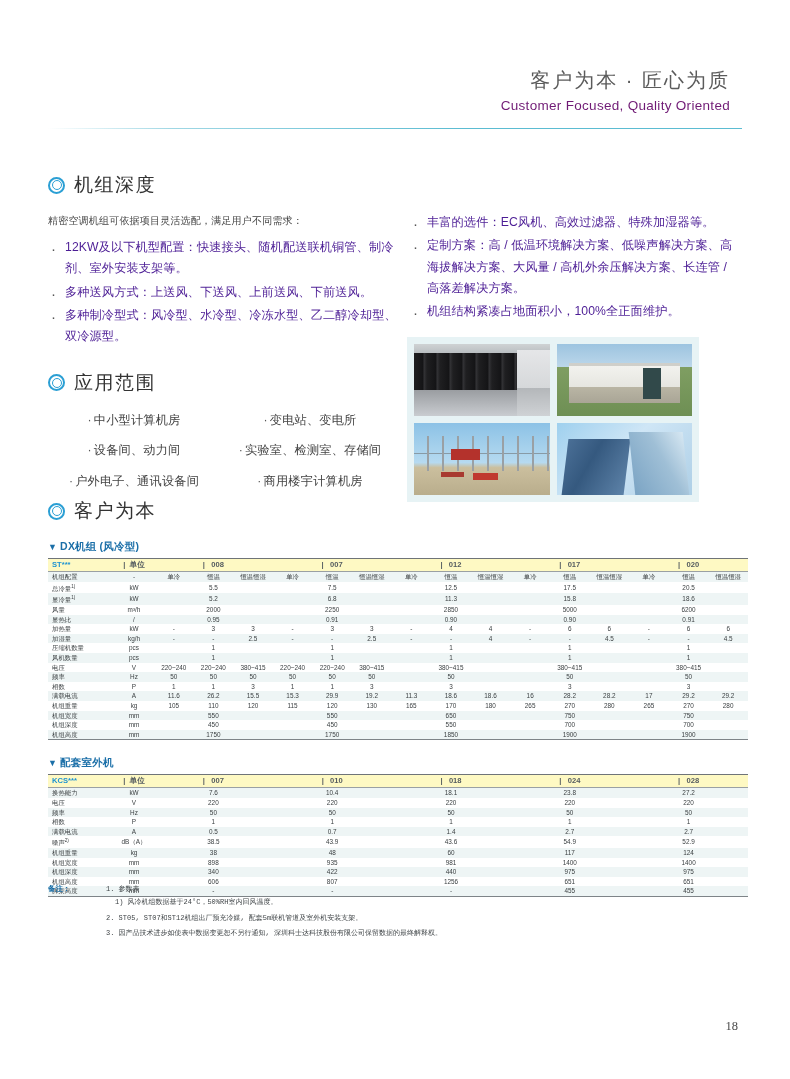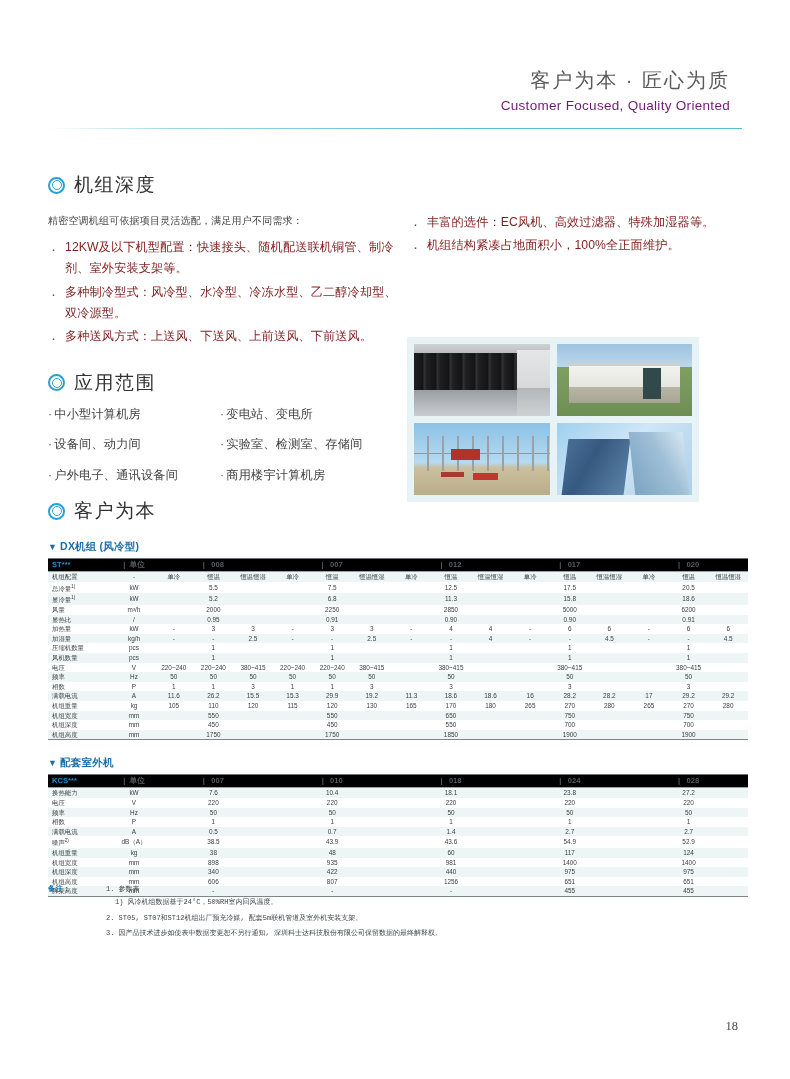--- a/index.html
+++ b/index.html
@@ -88,36 +88,37 @@
   ul.bullets {
     list-style: none;
     margin: 9px 0 0 0;
     padding: 0;
   }
   ul.bullets li {
     position: relative;
     padding-left: 17px;
     font-size: 12.2px;
     line-height: 1.75;
-    color: #7f1d1d;
+    color: #4c1d95;
     margin-bottom: 2px;
     letter-spacing: 0.1px;
   }
   ul.bullets li::before {
     content: "·";
     position: absolute;
     left: 3px; top: -1px;
     font-size: 15px;
     color: #555;
   }
 
   
   #scope-lists {
     display: flex;
-    margin-top: 12px;
+    margin-top: 18px;
+    text-align: center;
   }
   #scope-lists .col { width: 172px; }
   #scope-lists .col.right { width: 180px; }
   .scope-item {
     font-size: 12.2px;
     color: #444;
     line-height: 1.1;
     margin-bottom: 17px;
     letter-spacing: 0.2px;
   }
@@ -251,21 +252,21 @@
     overflow: hidden;
   }
   table.spec thead tr.hdr-model th {
     font-size: 7.6px;
     font-weight: bold;
     color: #1c92d2;
     height: 12px;
     line-height: 12px;
     border-top: 1.4px solid #6f7478;
     border-bottom: 1px solid #9aa0a3;
-    background: #000000;
+    background: #fef9c3;
   }
   table.spec thead tr.hdr-model th.lbl {
     color: #1c92d2;
     text-align: left;
     padding-left: 4px;
   }
   table.spec thead tr.hdr-model th.sep {
     color: #555c60;
     font-weight: bold;
   }
@@ -325,22 +326,22 @@
 
   <div class="sec-head">
     <span class="ring-icon"></span>
     <span class="sec-title">机组深度</span>
   </div>
 
   <div class="intro-line">精密空调机组可依据项目灵活选配，满足用户不同需求：</div>
 
   <ul class="bullets">
     <li>12KW及以下机型配置：快速接头、随机配送联机铜管、制冷剂、室外安装支架等。</li>
+    <li>多种送风方式：上送风、下送风、上前送风、下前送风。</li>
     <li>多种制冷型式：风冷型、水冷型、冷冻水型、乙二醇冷却型、双冷源型。</li>
-    <li>多种送风方式：上送风、下送风、上前送风、下前送风。</li>
   </ul>
 
   <div class="sec-head" style="margin-top:22px;">
     <span class="ring-icon"></span>
     <span class="sec-title">应用范围</span>
   </div>
 
   <div id="scope-lists">
     <div class="col">
       <div class="scope-item"><span class="dot">·</span><span>中小型计算机房</span></div>
@@ -351,20 +352,21 @@
       <div class="scope-item"><span class="dot">·</span><span>变电站、变电所</span></div>
       <div class="scope-item"><span class="dot">·</span><span>实验室、检测室、存储间</span></div>
       <div class="scope-item"><span class="dot">·</span><span>商用楼宇计算机房</span></div>
     </div>
   </div>
 </div>
 
 <div id="right-col">
   <ul class="bullets">
     <li>丰富的选件：EC风机、高效过滤器、特殊加湿器等。</li>
+    <li>定制方案：高 / 低温环境解决方案、低噪声解决方案、高海拔解决方案、大风量 / 高机外余压解决方案、长连管 / 高落差解决方案。</li>
     <li>机组结构紧凑占地面积小，100%全正面维护。</li>
   </ul>
 </div>
 
 <div id="photo-panel">
   <div class="photo-grid">
     <div class="photo ph-server"></div>
     <div class="photo ph-building"></div>
     <div class="photo ph-substation"></div>
     <div class="photo ph-towers"></div>

